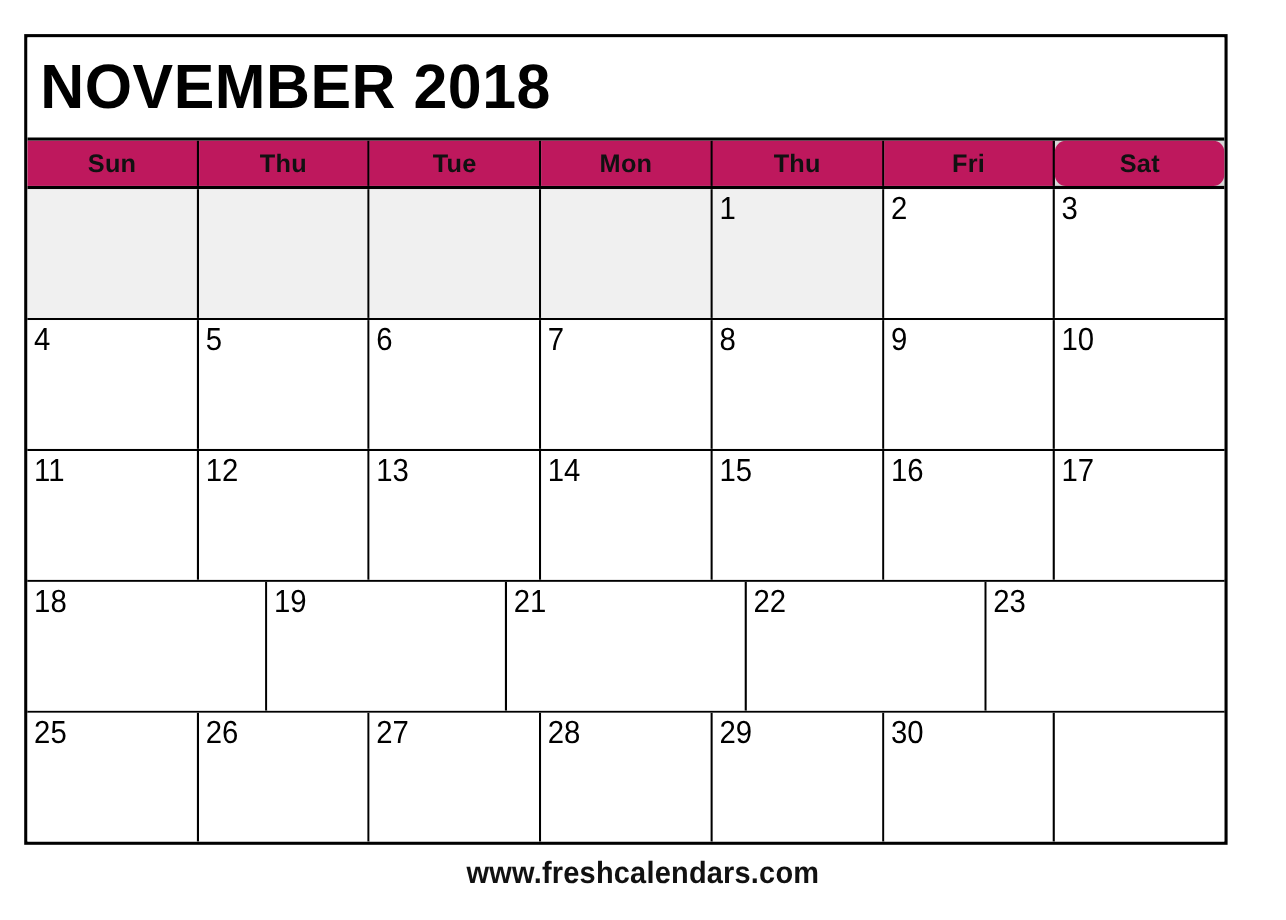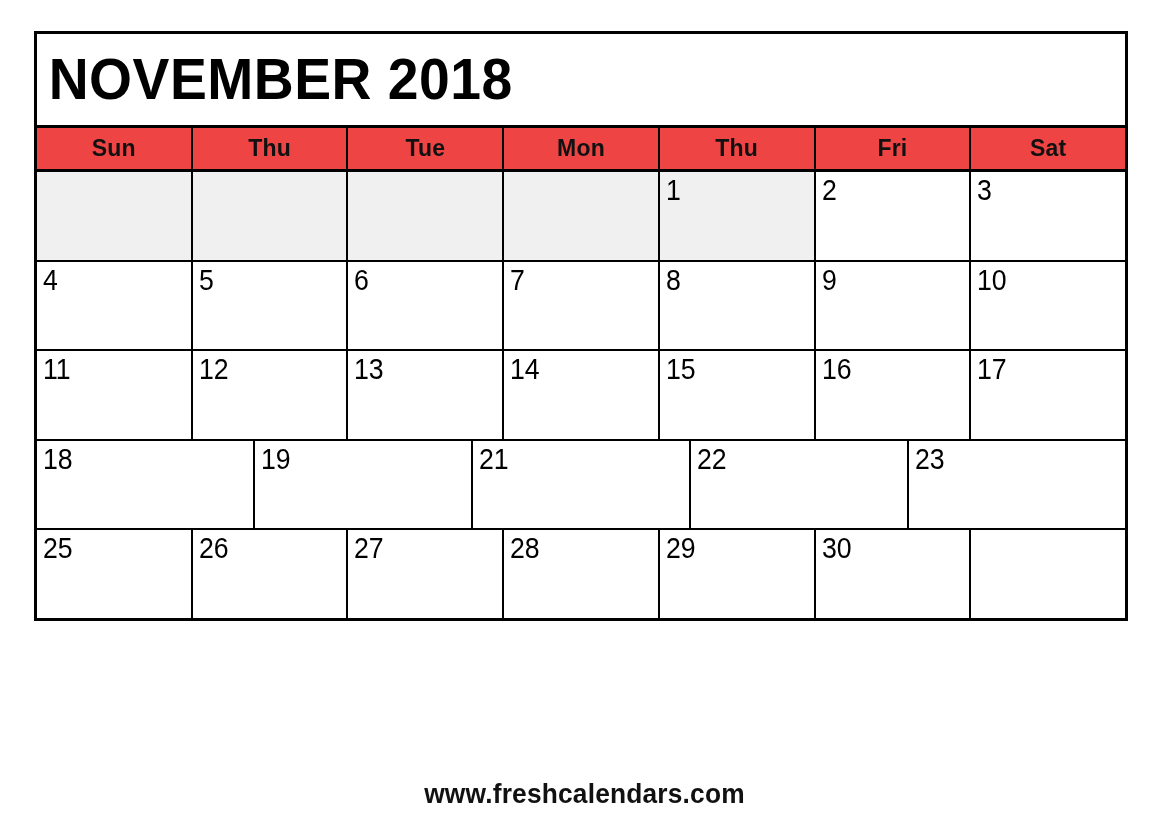--- a/index.html
+++ b/index.html
@@ -18,24 +18,24 @@
   .page {
     position: relative;
     width: 1169px;
     height: 836px;
     box-sizing: border-box;
   }
 
   
   .calendar {
     position: absolute;
-    left: 34px;
+    left: 22px;
     top: 31px;
     width: 1094px;
-    height: 590px;
+    height: 737px;
     box-sizing: border-box;
     border: 3px solid #000000;
     background: #ffffff;
     display: flex;
     flex-direction: column;
   }
 
   
   .title-band {
     height: 94px;
@@ -72,24 +72,24 @@
     flex: 1 1 0;
     min-width: 0;
     box-sizing: border-box;
     border-right: 2px solid #000000;
     display: flex;
     align-items: center;
     justify-content: center;
     font-size: 23px;
     font-weight: 700;
     color: #111111;
-    background: #ef4444;
+    background: #be185d;
     letter-spacing: 0.2px;
   }
-  .weekday-cell:last-child { border-right: none; }
+  .weekday-cell:last-child { border-right: none; border-radius: 10px; }
 
   
   .weeks {
     flex: 1 1 auto;
     display: flex;
     flex-direction: column;
     min-height: 0;
   }
   .week-row {
     flex: 1 1 0;

